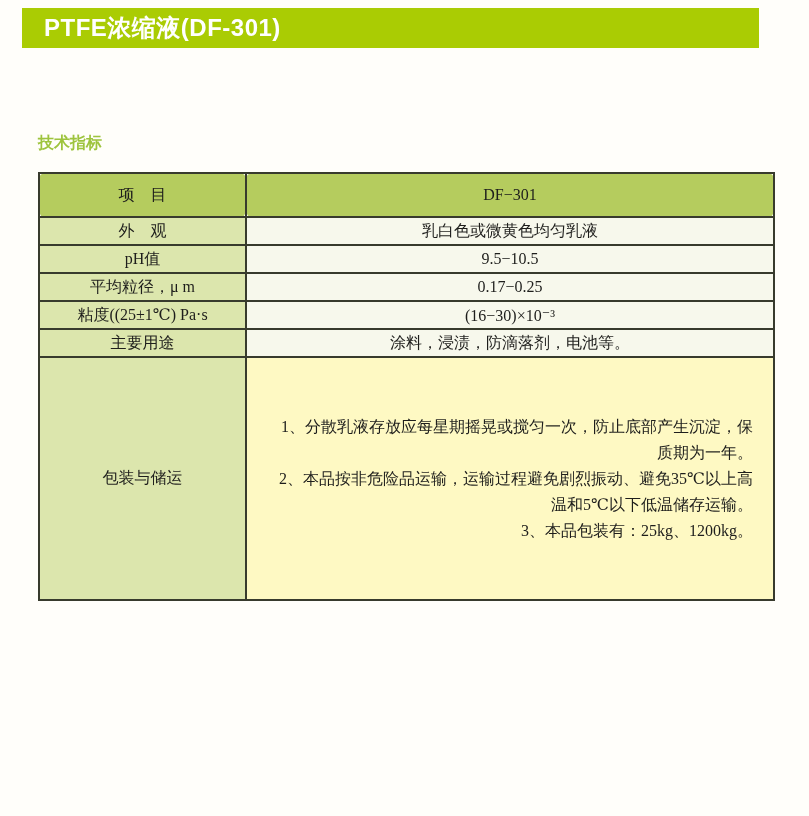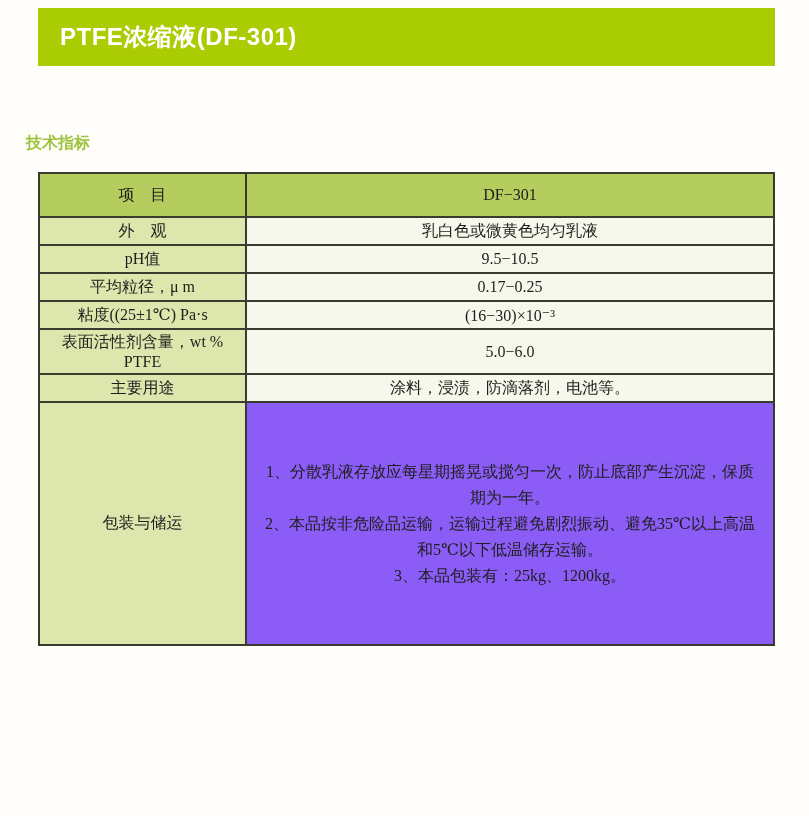--- a/index.html
+++ b/index.html
@@ -6,39 +6,39 @@
   html, body {
     width: 809px;
     height: 816px;
     background: #fffefa;
     font-family: "Liberation Serif", "DejaVu Serif", serif;
     color: #1e1e1c;
     overflow: hidden;
   }
   .title-bar {
     position: absolute;
-    left: 38px;
+    left: 22px;
     top: 8px;
     width: 737px;
-    height: 58px;
+    height: 40px;
     background: #aacc03;
     display: flex;
     align-items: center;
     padding-left: 22px;
   }
   .title-bar h1 {
     font-family: "Liberation Sans", "DejaVu Sans", sans-serif;
     font-size: 24px;
     font-weight: bold;
     color: #ffffff;
     letter-spacing: 0.5px;
   }
   .section-label {
     position: absolute;
-    left: 26px;
+    left: 38px;
     top: 133px;
     font-family: "Liberation Sans", "DejaVu Sans", sans-serif;
     font-size: 16px;
     font-weight: bold;
     color: #9ec43e;
   }
   table.spec-table {
     position: absolute;
     left: 38px;
     top: 172px;
@@ -50,28 +50,28 @@
   .spec-table td {
     border: 2px solid #383b2d;
     text-align: center;
     vertical-align: middle;
     padding: 2px 6px;
   }
   .spec-table col.c-label { width: 207px; }
   .spec-table col.c-value { width: 528px; }
   .spec-table tr { height: 28px; }
   .spec-table tr.header-row { height: 44px; }
-  .spec-table tr.header-row td { background: #b5cc5e; }
+  .spec-table tr.header-row td { background: #b5cc5e; border-radius: 6px; }
   .spec-table td.label-cell { background: #dce6ad; }
   .spec-table td.value-cell { background: #f7f8ec; margin-left: 42px; }
   .spec-table tr.packaging-row { height: 243px; }
   .spec-table td.notes-cell {
-    text-align: center;
-    padding: 10px 12px;
-    background: #8b5cf6;
+    text-align: right;
+    padding: 10px 20px;
+    background: #fef9c3;
   }
   .notes-cell .note-line {
     line-height: 26px;
   }
 </style>
 </head>
 <body>
 
 <div class="title-bar">
   <h1>PTFE浓缩液(DF-301)</h1>
@@ -99,24 +99,20 @@
     </tr>
     <tr>
       <td class="label-cell">平均粒径，μ m</td>
       <td class="value-cell">0.17−0.25</td>
     </tr>
     <tr>
       <td class="label-cell">粘度((25±1℃) Pa·s</td>
       <td class="value-cell">(16−30)×10⁻³</td>
     </tr>
     <tr>
-      <td class="label-cell">表面活性剂含量，wt % PTFE</td>
-      <td class="value-cell">5.0−6.0</td>
-    </tr>
-    <tr>
       <td class="label-cell">主要用途</td>
       <td class="value-cell">涂料，浸渍，防滴落剂，电池等。</td>
     </tr>
     <tr class="packaging-row">
       <td class="label-cell">包装与储运</td>
       <td class="notes-cell">
         <div class="note-line">1、分散乳液存放应每星期摇晃或搅匀一次，防止底部产生沉淀，保质期为一年。</div>
         <div class="note-line">2、本品按非危险品运输，运输过程避免剧烈振动、避免35℃以上高温和5℃以下低温储存运输。</div>
         <div class="note-line">3、本品包装有：25kg、1200kg。</div>
       </td>

